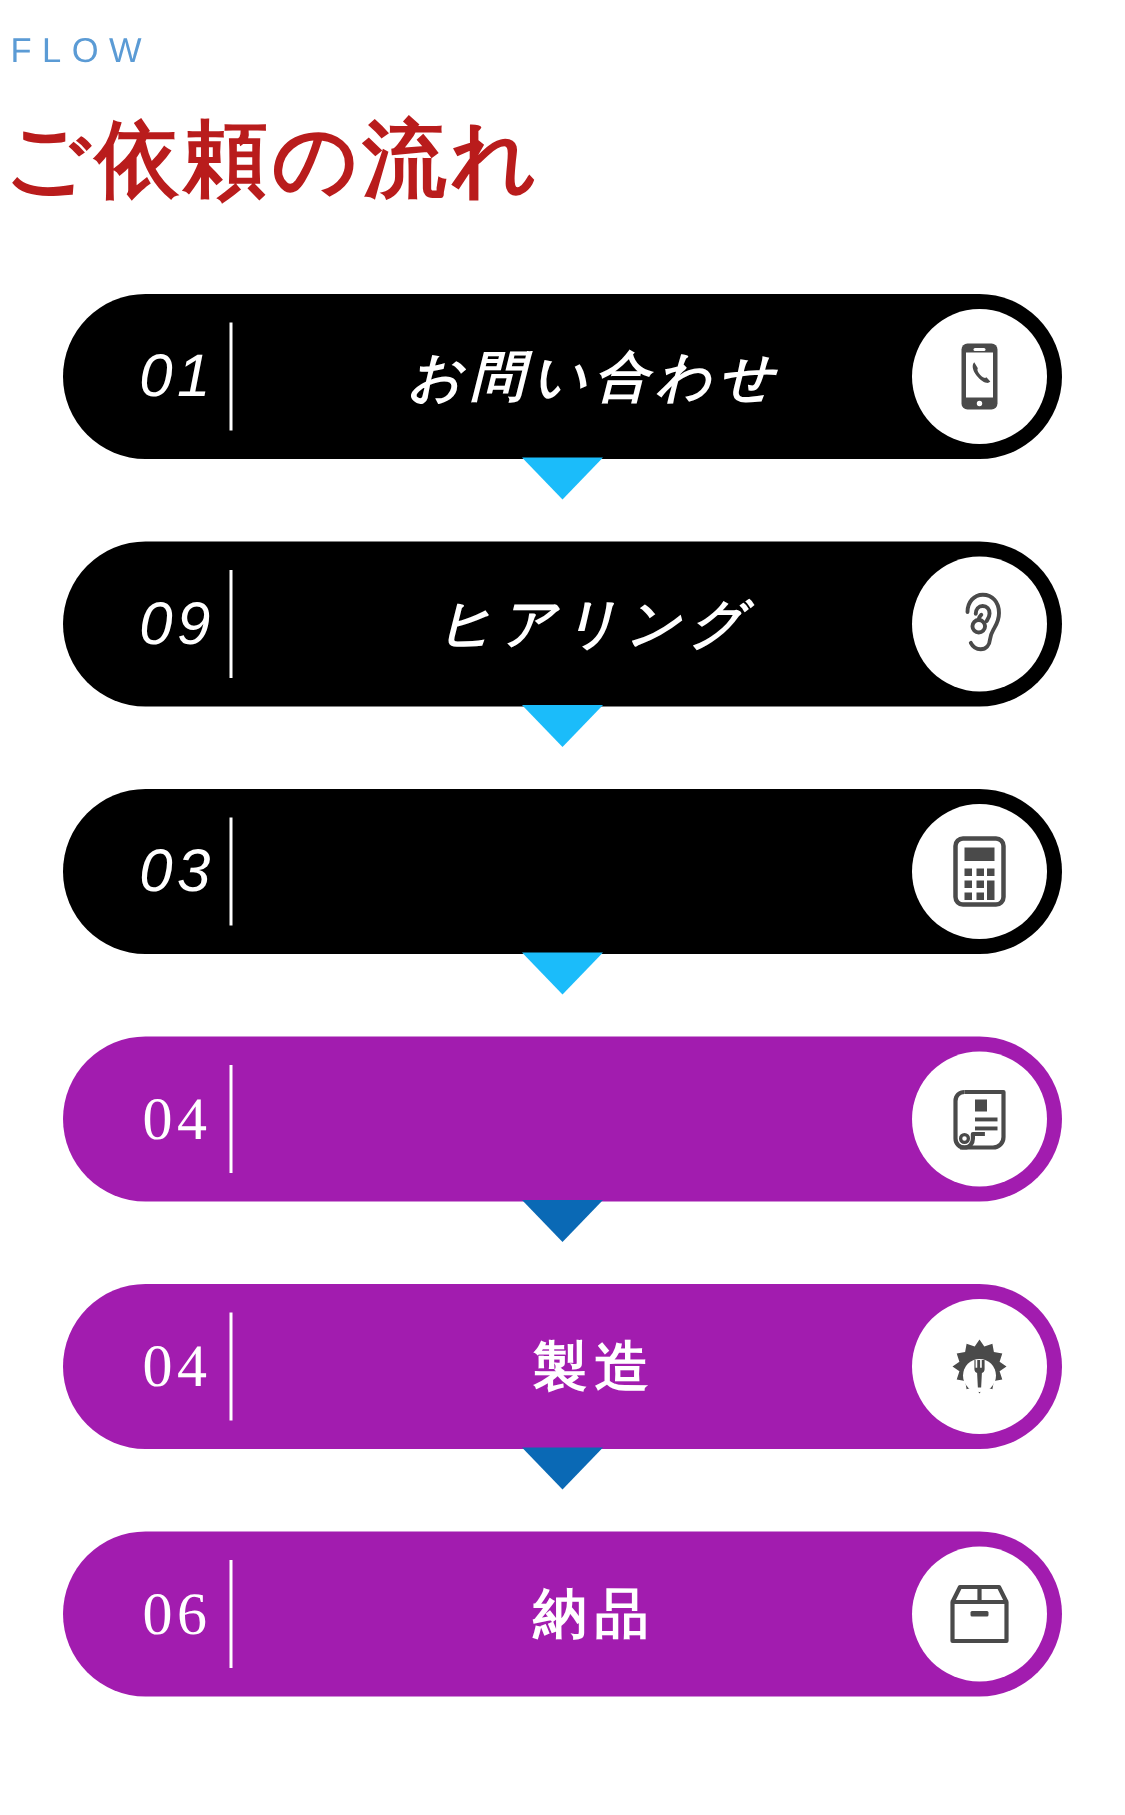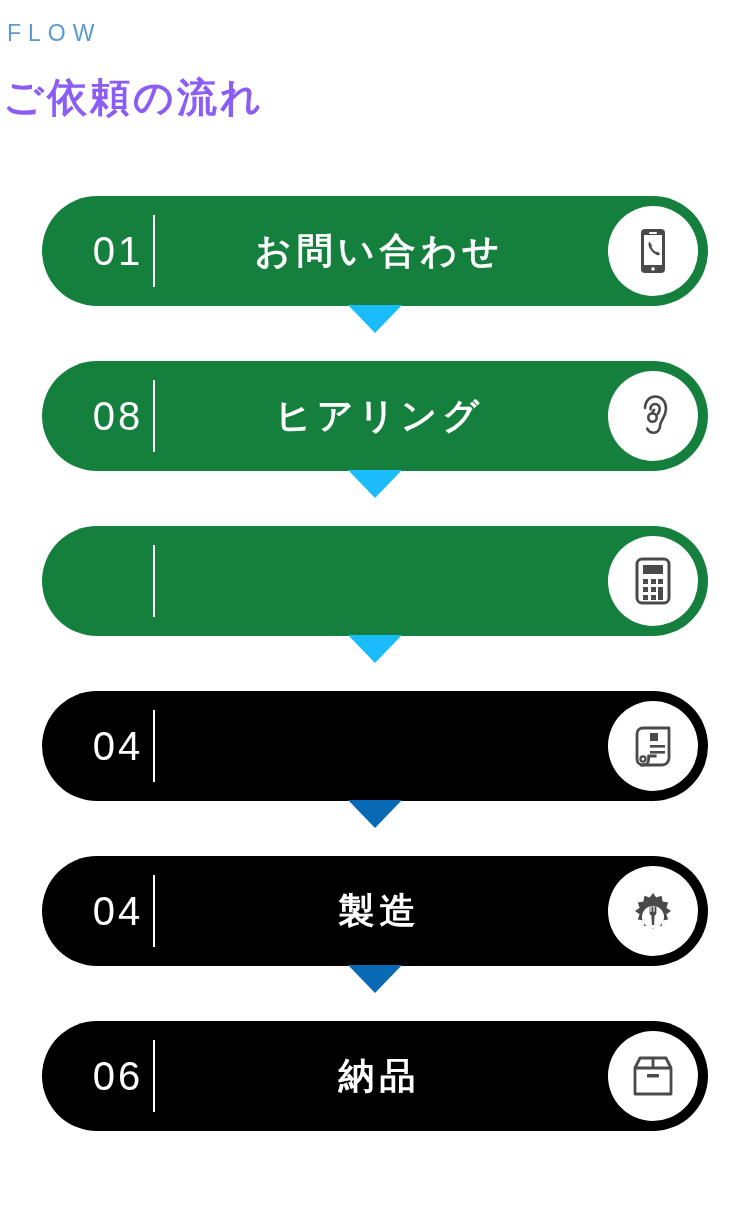--- a/index.html
+++ b/index.html
@@ -33,23 +33,23 @@
     margin-top: 22px;
     font-size: 23px;
     letter-spacing: 7px;
     font-weight: 400;
     color: #5b9bd5;
     line-height: 1;
     text-indent: 7px;
   }
   .page-title {
     margin-top: 30px;
-    font-size: 40px;
+    font-size: 56px;
     font-weight: 700;
-    color: #8b5cf6;
+    color: #b91c1c;
     letter-spacing: 3px;
     line-height: 1.1;
     text-indent: 3px;
   }
 
   
   .flow-list {
     position: absolute;
     top: 196px;
     left: 42px;
@@ -70,22 +70,22 @@
   .step-bar {
     position: relative;
     width: 100%;
     height: 110px;
     border-radius: 55px;
     box-sizing: border-box;
     display: flex;
     align-items: center;
   }
 
-  .step-bar.light { background: #15803d; }
-  .step-bar.dark  { background: #000000; }
+  .step-bar.light { background: #000000; font-style: italic; }
+  .step-bar.dark  { background: #a21caf; font-family: Liberation Serif, serif; }
 
   
   .step-arrow {
     position: absolute;
     left: 50%;
     bottom: -27px;
     width: 0;
     height: 0;
     margin-left: -27px;
     border-left: 27px solid transparent;
@@ -114,21 +114,21 @@
     position: absolute;
     left: 111px;
     top: 19px;
     width: 2px;
     height: 72px;
     background: #ffffff;
   }
 
   .step-label {
     position: absolute;
-    left: 113px;
+    left: 130px;
     top: 0;
     width: 444px;
     height: 110px;
     display: flex;
     align-items: center;
     justify-content: center;
     color: #ffffff;
     font-size: 36px;
     font-weight: 700;
     letter-spacing: 5px;
@@ -178,38 +178,39 @@
                 <circle cx="28" cy="46" r="1.8" fill="#ffffff"></circle>
                 <path d="M24.5 18.5c-1.6 1.6-1.3 4.6 0.8 7.8 2.1 3.2 5.2 5.6 7.3 5.9 1.1 0.2 2-0.2 2.6-0.9l-2.6-2.8c-0.4 0.4-0.9 0.6-1.4 0.4-1-0.3-2.6-1.6-3.7-3.2-0.9-1.4-1.1-2.6-0.6-3.2l-2.4-4z" fill="#4a4a4a"></path>
               </svg>
             </span>
           </div>
         </div>
         <div class="step-arrow light"></div>
       </div>
       <div class="flow-step">
         <div class="step-bar light">
-          <div class="step-number">08</div>
+          <div class="step-number">09</div>
           <div class="step-divider"></div>
           <div class="step-label">ヒアリング</div>
           <div class="step-icon-circle">
             <span>
               <svg xmlns="http://www.w3.org/2000/svg" width="56" height="56" viewBox="0 0 56 56">
                 <path d="M20 20c0-6.6 4.3-11.5 10.2-11.5C36.6 8.5 41 13.3 41 20.6c0 5.4-2.2 8.4-3.8 11.3-1.3 2.3-2 3.9-2.2 6.3-0.3 3.7-2.6 6.6-6.2 6.6-3.2 0-5.4-1.8-6.6-4.2" fill="none" stroke="#4a4a4a" stroke-width="2.6" stroke-linecap="round"></path>
                 <path d="M25.5 21.2c0-3 1.9-5.2 4.6-5.2 2.8 0 4.6 2.1 4.6 5 0 2.3-1 3.6-1.9 5" fill="none" stroke="#4a4a4a" stroke-width="2.6" stroke-linecap="round"></path>
                 <circle cx="27.5" cy="29.5" r="4.2" fill="none" stroke="#4a4a4a" stroke-width="2.6"></circle>
                 <path d="M27.2 25.4c0.6-2.4 2-3.6 2-3.6" fill="none" stroke="#4a4a4a" stroke-width="2.6" stroke-linecap="round"></path>
               </svg>
             </span>
           </div>
         </div>
         <div class="step-arrow light"></div>
       </div>
       <div class="flow-step">
         <div class="step-bar light">
+          <div class="step-number">03</div>
           <div class="step-divider"></div>
           <div class="step-icon-circle">
             <span>
               <svg xmlns="http://www.w3.org/2000/svg" width="56" height="56" viewBox="0 0 56 56">
                 <rect x="12" y="6" width="32" height="44" rx="5" ry="5" fill="none" stroke="#4a4a4a" stroke-width="3"></rect>
                 <rect x="18" y="12" width="20" height="9" fill="#4a4a4a"></rect>
                 <rect x="18" y="26" width="5" height="5" fill="#4a4a4a"></rect>
                 <rect x="26" y="26" width="5" height="5" fill="#4a4a4a"></rect>
                 <rect x="33" y="26" width="5" height="5" fill="#4a4a4a"></rect>
                 <rect x="18" y="34" width="5" height="5" fill="#4a4a4a"></rect>

